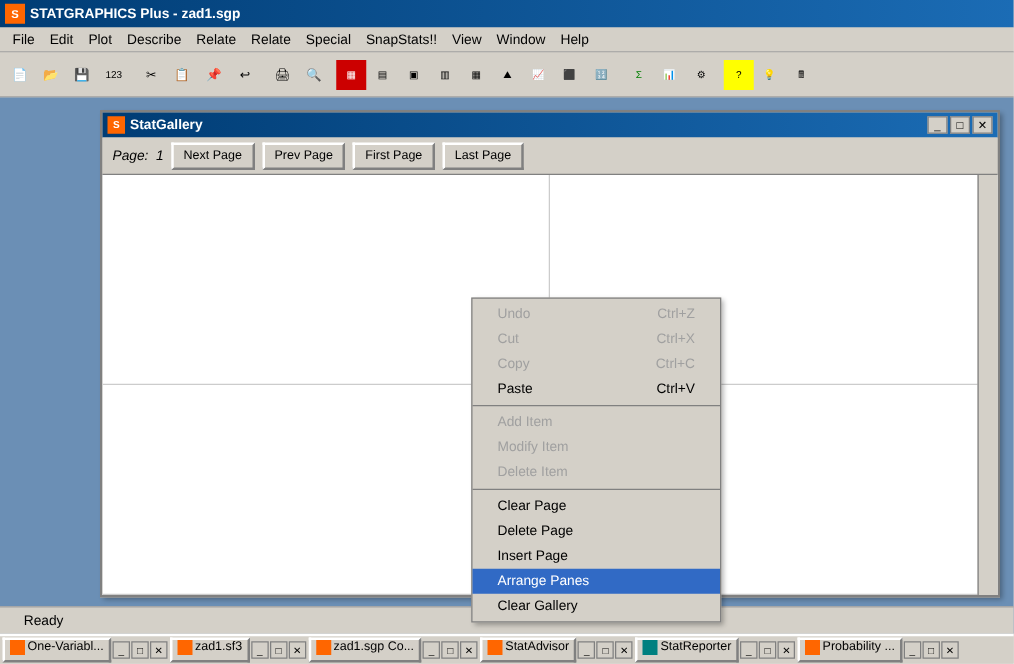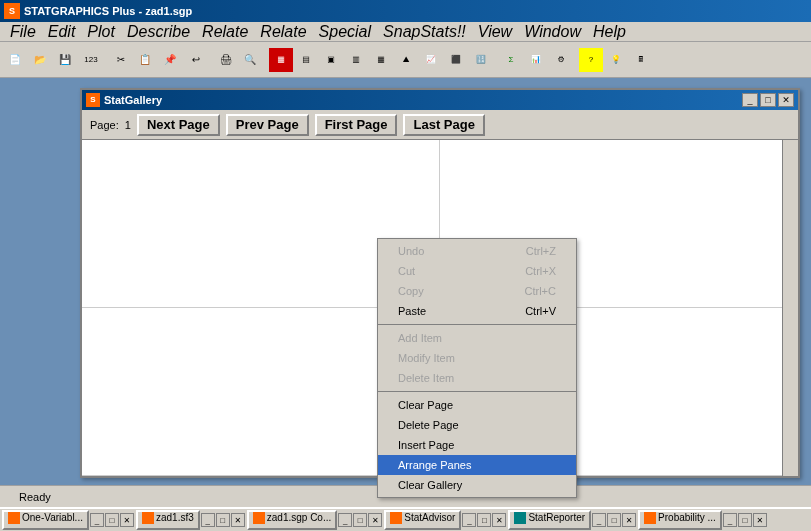--- a/index.html
+++ b/index.html
@@ -40,24 +40,23 @@
     #menu-bar {
       background: #d4d0c8;
       height: 20px;
       display: flex;
       align-items: center;
       padding: 0 4px;
       border-bottom: 1px solid #a0a0a0;
     }
     .menu-item {
       padding: 2px 6px;
-      font-size: 16px;
+      font-size: 11px;
       cursor: pointer;
       white-space: nowrap;
-      font-style: italic;
     }
 
     
     #toolbar {
       background: #d4d0c8;
       height: 36px;
       display: flex;
       align-items: center;
       padding: 2px 4px;
       border-bottom: 1px solid #a0a0a0;
@@ -143,31 +142,31 @@
       height: 30px;
       display: flex;
       align-items: center;
       padding: 4px 8px;
       gap: 6px;
       background: #d4d0c8;
       border-bottom: 1px solid #808080;
     }
     .nav-label {
       font-size: 11px;
+      font-style: italic;
     }
     .nav-btn {
       height: 22px;
       padding: 0 8px;
       background: #d4d0c8;
       border: 2px solid;
       border-color: #ffffff #808080 #808080 #ffffff;
-      font-size: 13px;
+      font-size: 10px;
       cursor: pointer;
       white-space: nowrap;
-      font-weight: bold;
     }
 
     
     #gallery-content {
       position: absolute;
       top: 50px;
       left: 0;
       right: 0;
       bottom: 0;
       background: white;

